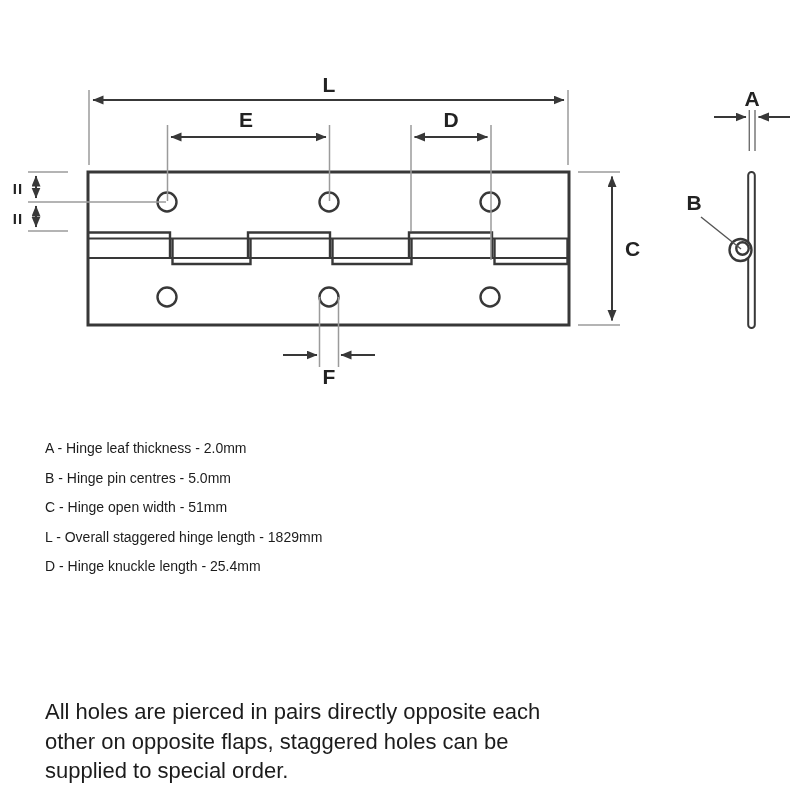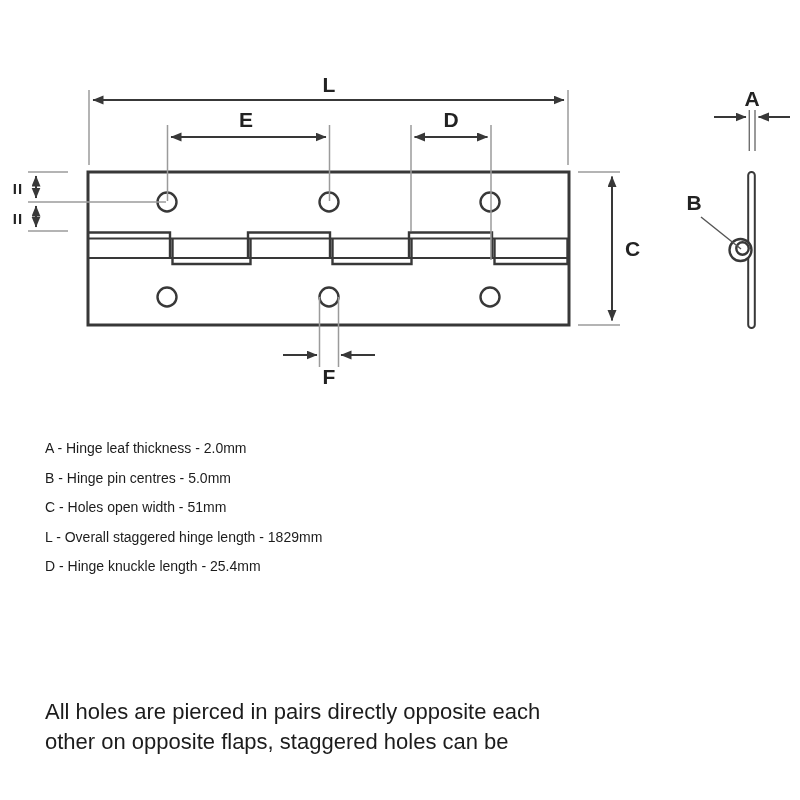--- a/index.html
+++ b/index.html
@@ -141,23 +141,24 @@
       <g>
         <line x1="701" y1="217" x2="741" y2="249" class="leader"></line>
         <text x="694" y="210" text-anchor="middle" class="dim-label">B</text>
       </g>
     </g>
   </svg>
 
   <div class="legend-block">
     <div>A - Hinge leaf thickness - 2.0mm</div>
     <div>B - Hinge pin centres - 5.0mm</div>
-    <div>C - Holes open width - 51mm</div>
+    <div>C - Hinge open width - 51mm</div>
     <div>L - Overall staggered hinge length - 1829mm</div>
     <div>D - Hinge knuckle length - 25.4mm</div>
   </div>
 
   <div class="note-block">
     <div>All holes are pierced in pairs directly opposite each</div>
     <div>other on opposite flaps, staggered holes can be</div>
+    <div>supplied to special order.</div>
   </div>
 
 </div>
 
 </body></html>

